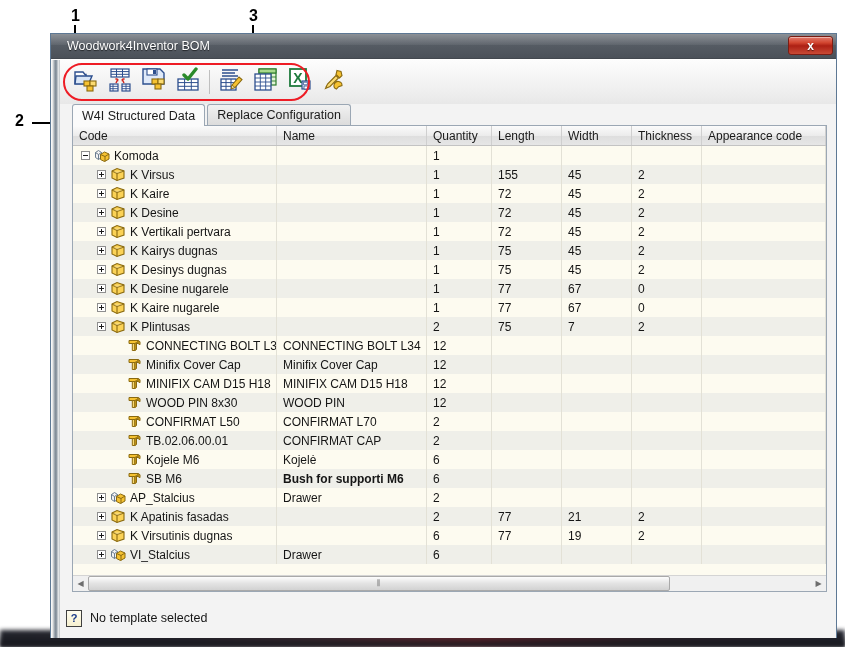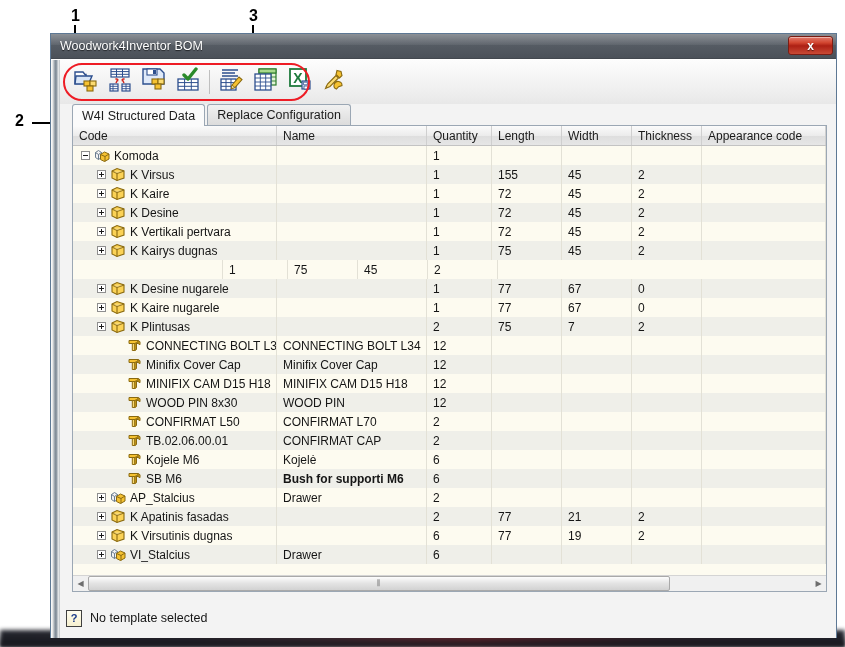--- a/index.html
+++ b/index.html
@@ -38,21 +38,21 @@
   #app-window {
     position:absolute; left:50px; top:33px; width:787px; height:605px;
     border:1px solid #5d7894;
     box-shadow:0 0 0 1px rgba(255,255,255,.55) inset;
     background:#f0f0f0;
   }
   #titlebar {
     position:relative; height:25px;
     background:linear-gradient(180deg,#6c7279 0%,#5f656d 45%,#555b63 48%,#4b5159 100%);
     border-bottom:1px solid #43484f;
-    display:flex; align-items:center;
+    display:flex; align-items:center;padding-left:7px;
   }
   #titlebar .glow {
     position:absolute; left:0; top:0; right:0; height:11px;
     background:linear-gradient(180deg, rgba(255,255,255,.22), rgba(255,255,255,0));
     pointer-events:none;
   }
   #win-title {
     position:relative; z-index:2; color:#ffffff; font-size:12.5px;
     margin-left:9px; text-shadow:0 1px 1px rgba(0,0,0,.6);
     white-space:nowrap;
@@ -464,20 +464,33 @@
                 </div>
               </div>
               <div class="cell" style="width: 150px; flex: 0 0 150px;"></div>
               <div class="cell" style="width: 65px; flex: 0 0 65px;">1</div>
               <div class="cell" style="width: 70px; flex: 0 0 70px;">75</div>
               <div class="cell" style="width: 70px; flex: 0 0 70px;">45</div>
               <div class="cell" style="width: 70px; flex: 0 0 70px;">2</div>
               <div class="cell" style="flex: 1 1 auto;"></div>
             </div>
             <div class="row odd">
+              <div class="cell code" style="width: 204px; flex: 0 0 204px;">
+                <div class="code-inner">
+                  <span class="spacer" style="width: 24px;"></span>
+                  <span class="expander plus"></span>
+                  <span class="ticon"><svg width="16" height="15" viewBox="0 0 16 15">
+                      <path d="M2 4l5-2.5L14 4v7l-7 2.5L2 11z" fill="#fbd256" stroke="#8a6a10" stroke-width="1.1"></path>
+                      <path d="M2 4l5 2.3L14 4" fill="none" stroke="#8a6a10" stroke-width="1.1"></path>
+                      <path d="M7 6.3v7.2" stroke="#8a6a10" stroke-width="1.1"></path>
+                      <path d="M2.8 4.4l4.2 1.9 6.2-2" fill="#fde9a8" stroke="none" opacity=".55"></path>
+                    </svg></span>
+                  <span>K Desinys dugnas</span>
+                </div>
+              </div>
               <div class="cell" style="width: 150px; flex: 0 0 150px;"></div>
               <div class="cell" style="width: 65px; flex: 0 0 65px;">1</div>
               <div class="cell" style="width: 70px; flex: 0 0 70px;">75</div>
               <div class="cell" style="width: 70px; flex: 0 0 70px;">45</div>
               <div class="cell" style="width: 70px; flex: 0 0 70px;">2</div>
               <div class="cell" style="flex: 1 1 auto;"></div>
             </div>
             <div class="row even">
               <div class="cell code" style="width: 204px; flex: 0 0 204px;">
                 <div class="code-inner">

